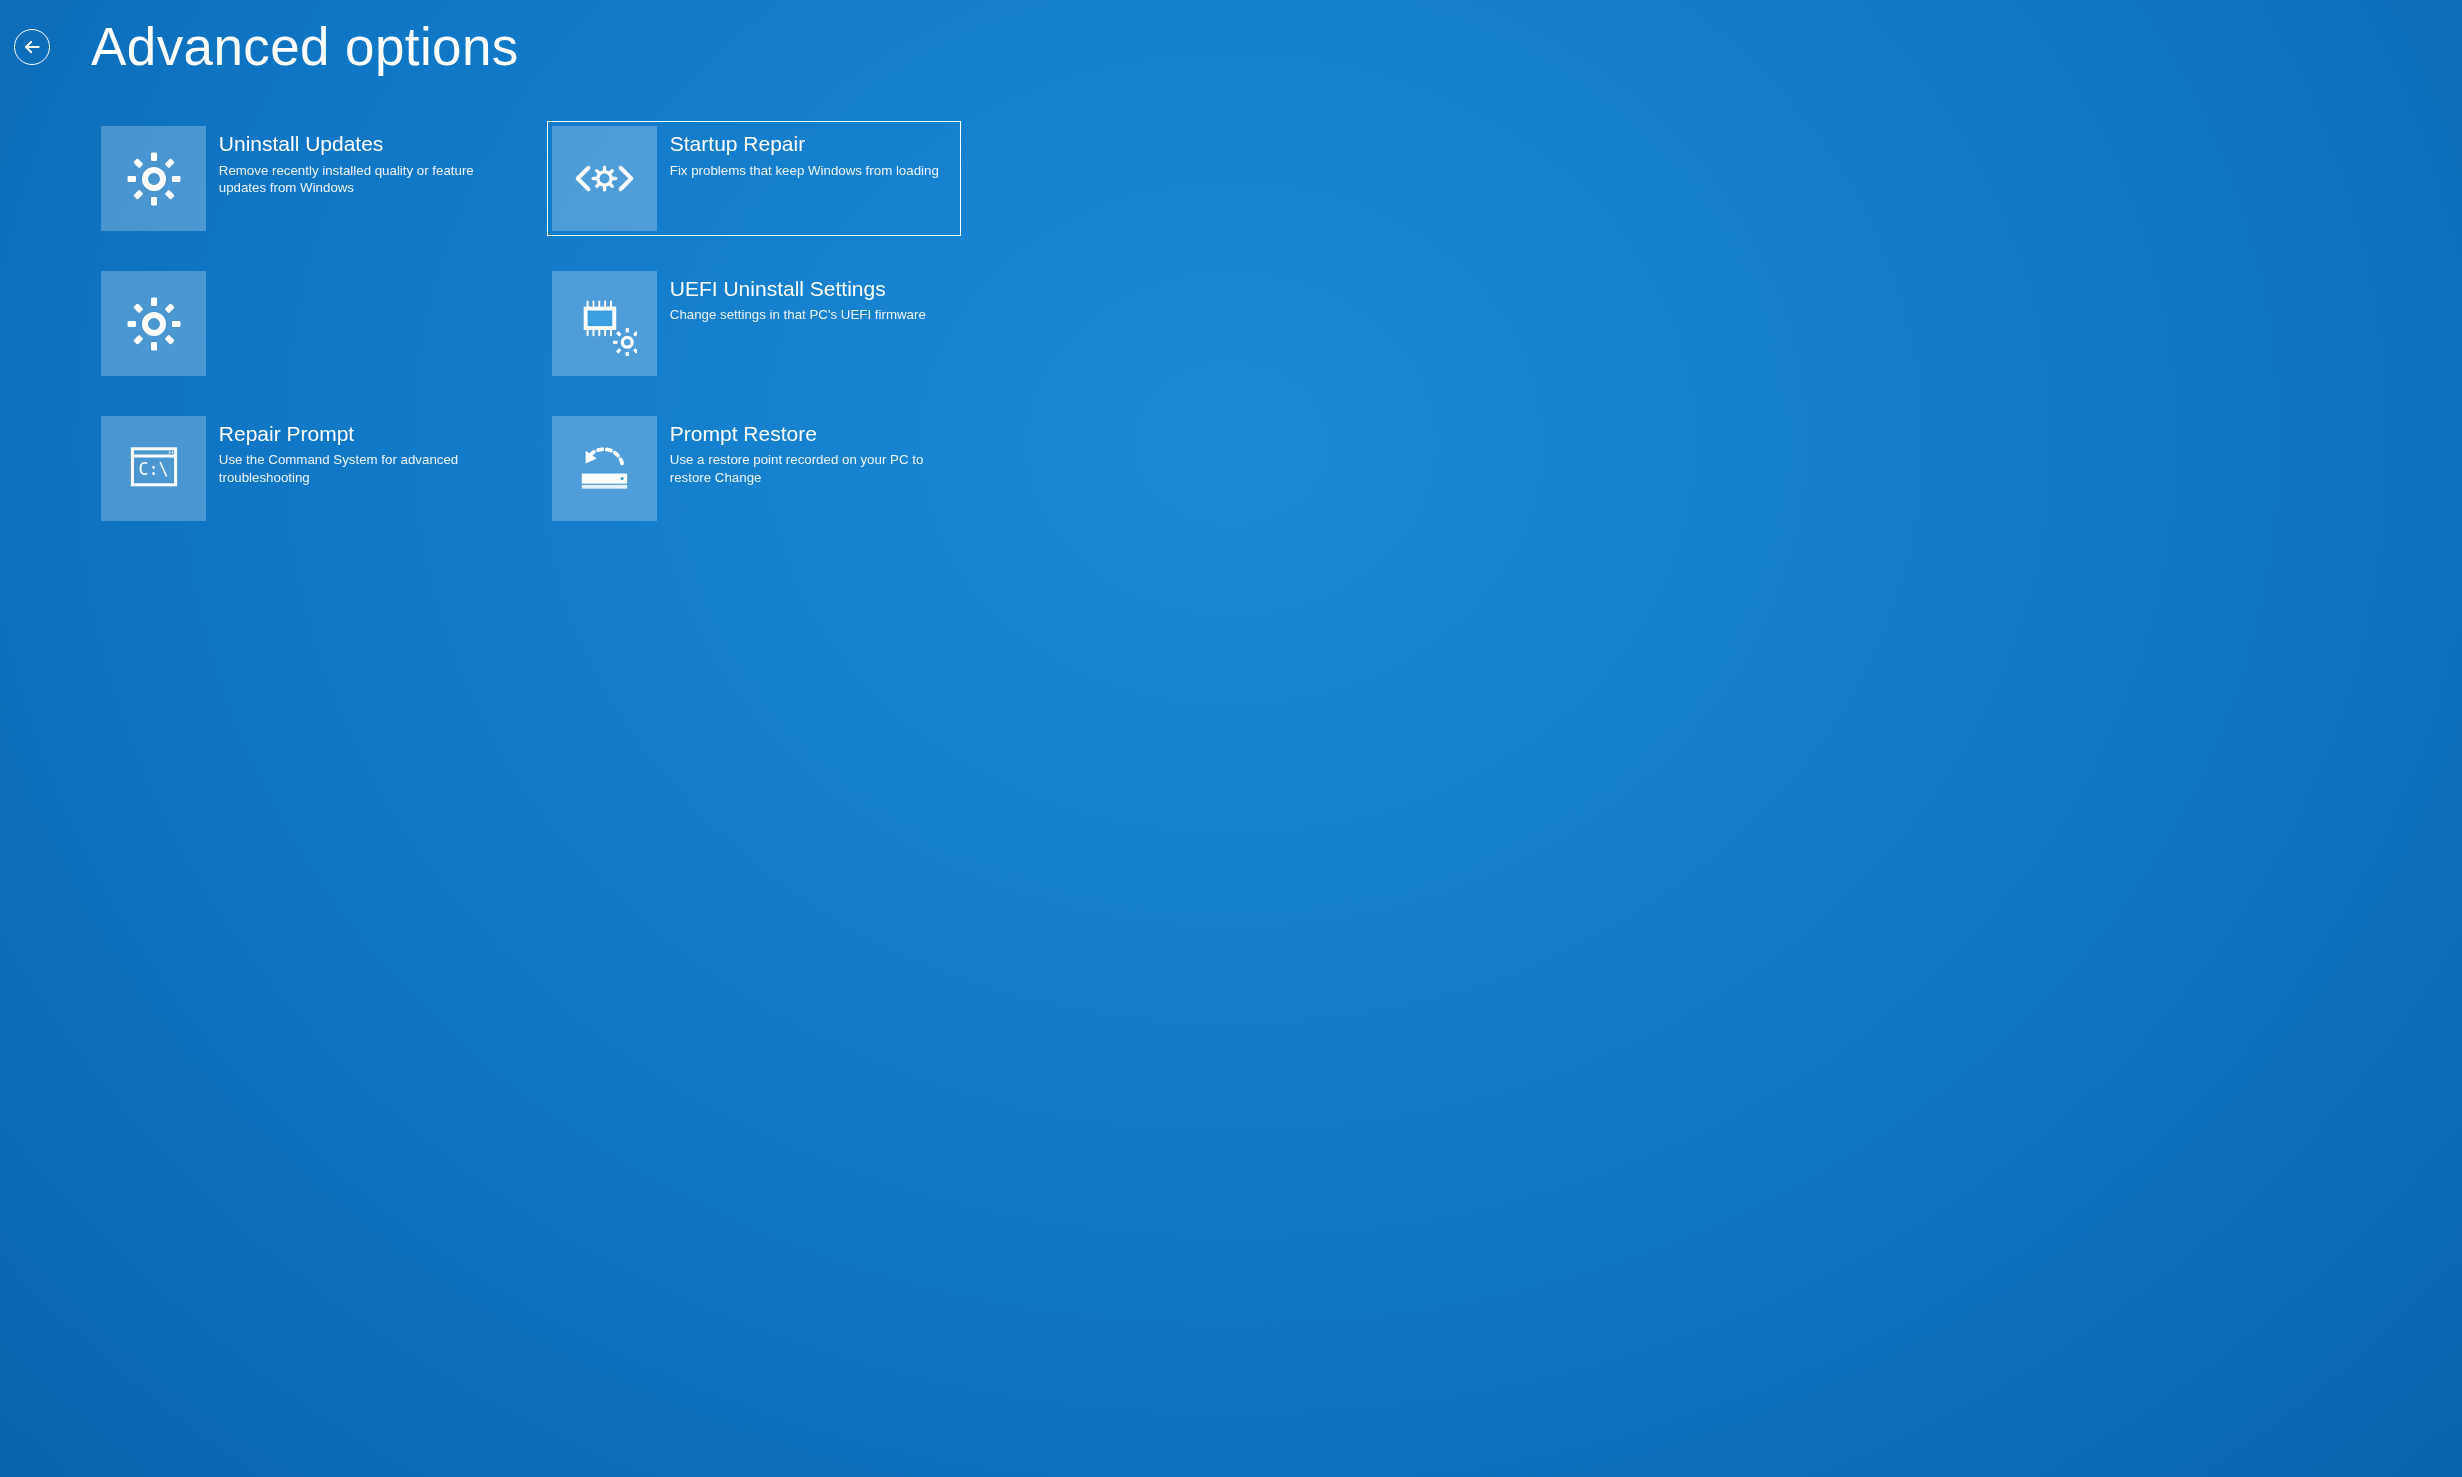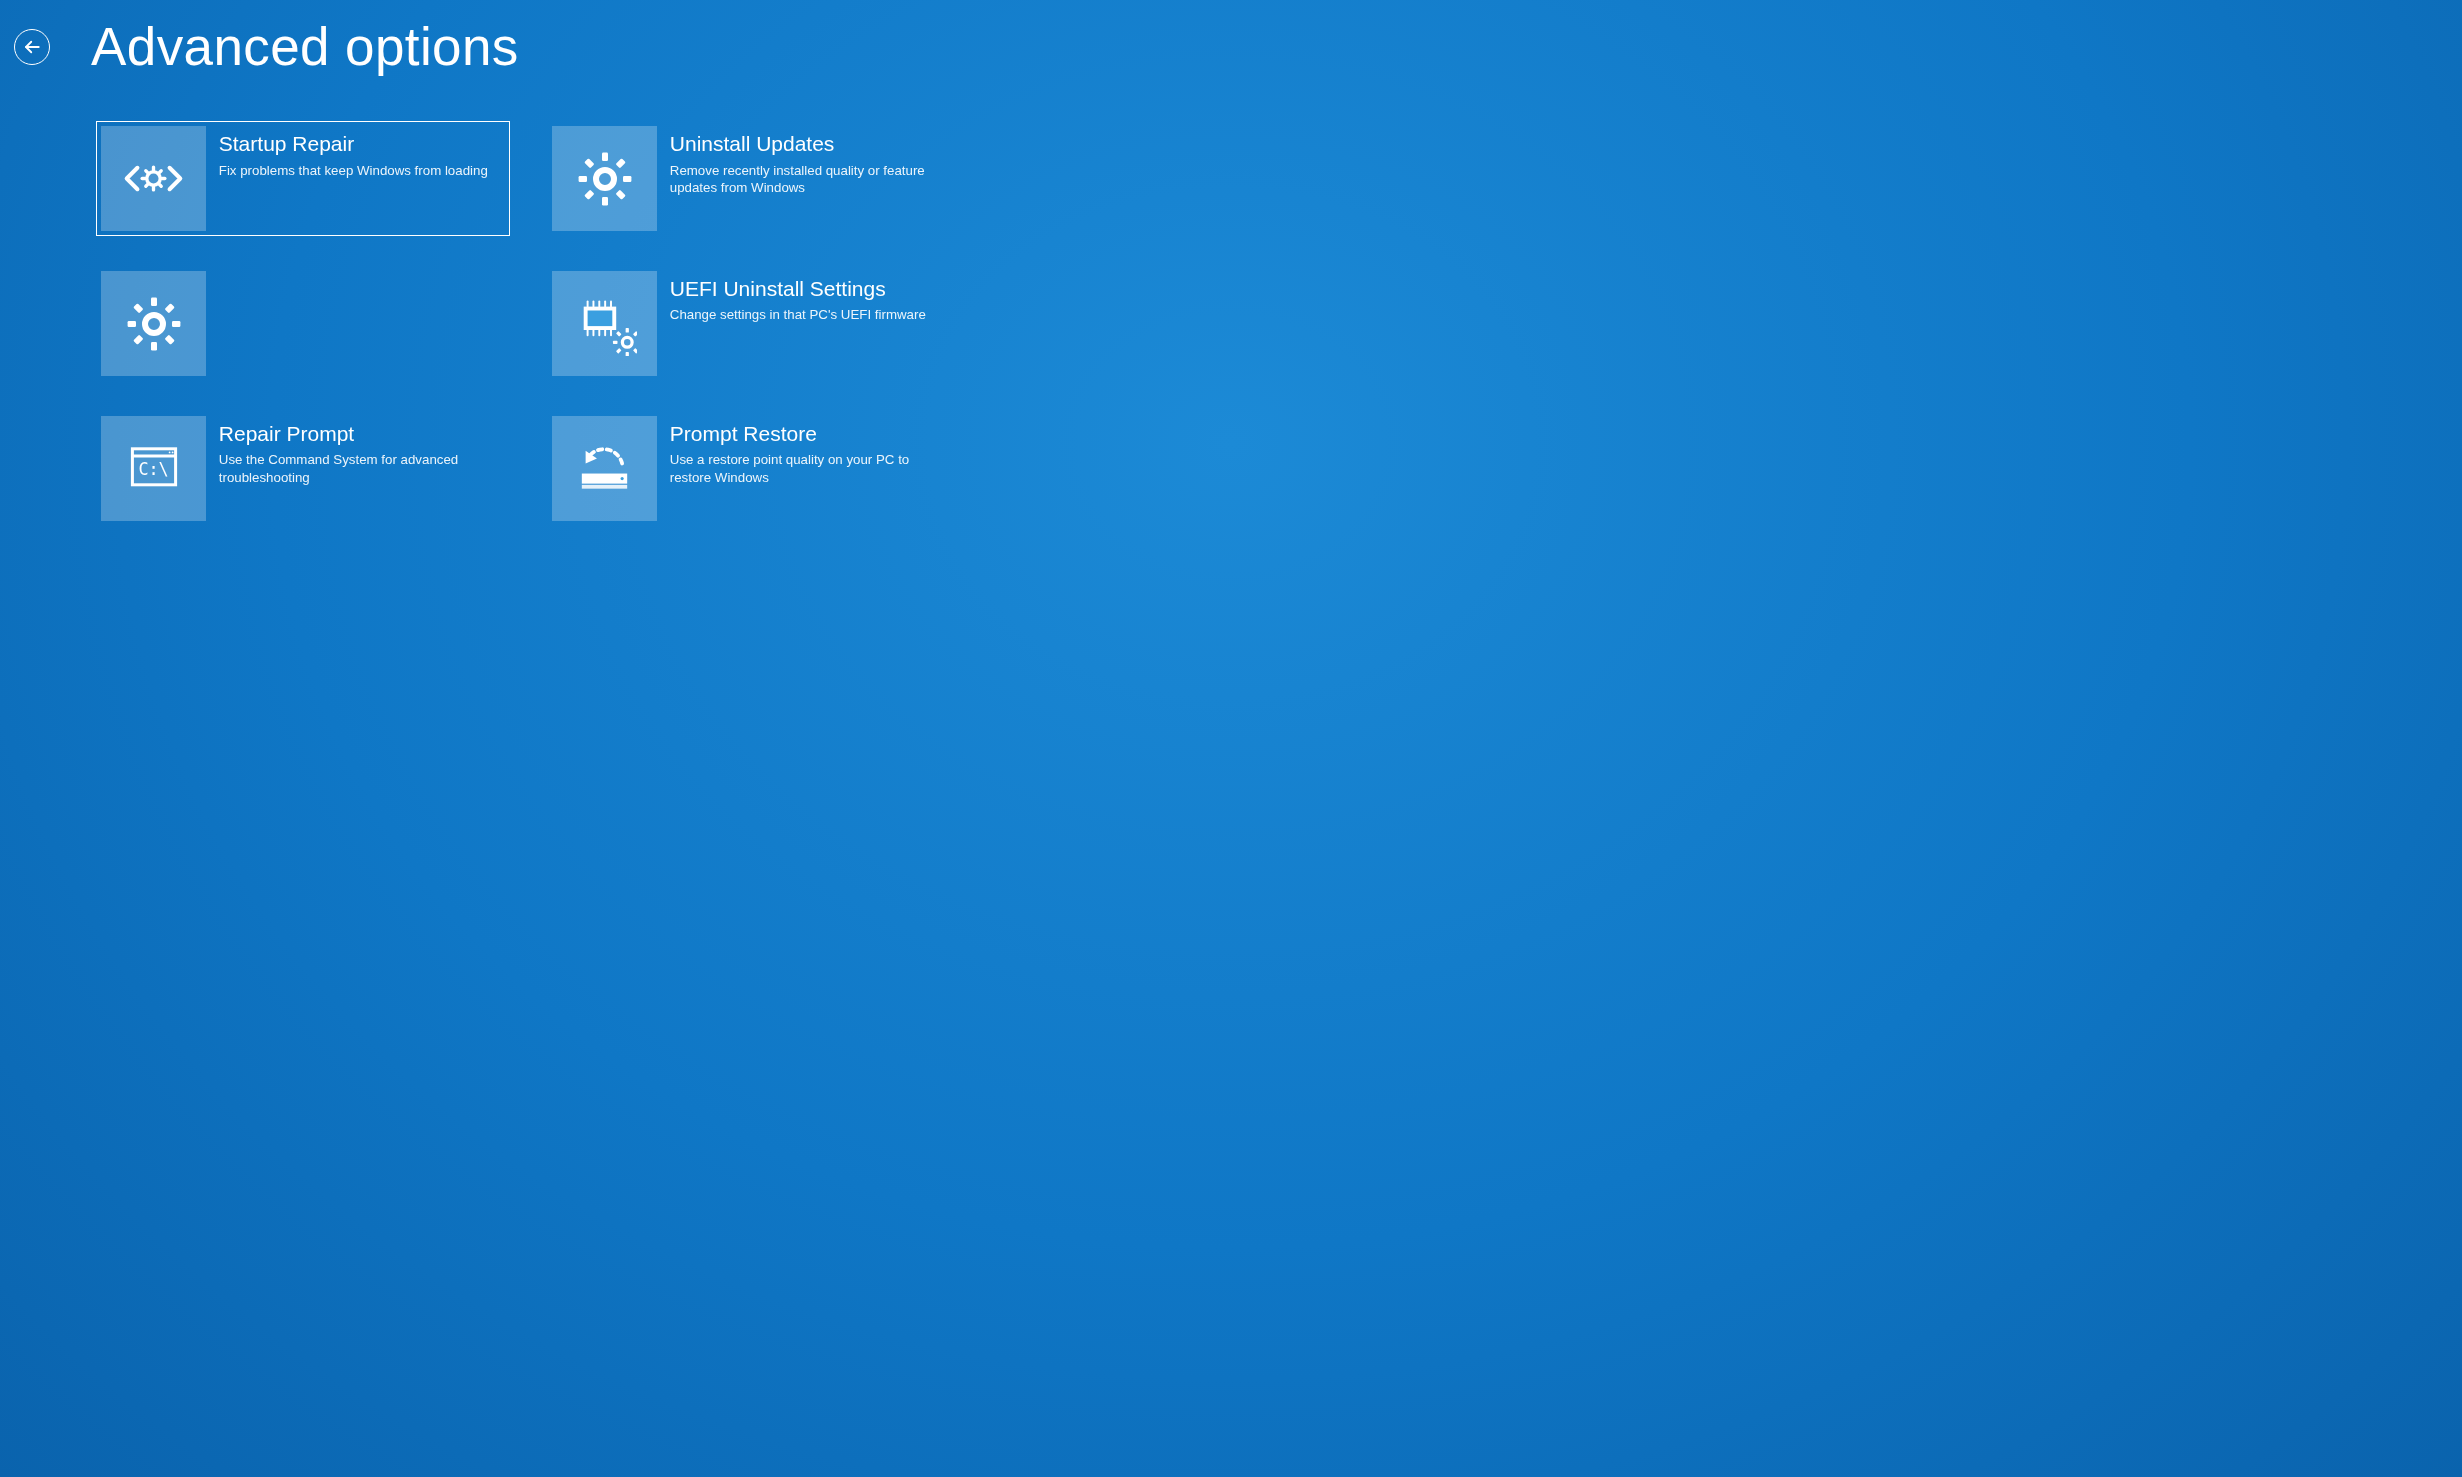--- a/index.html
+++ b/index.html
@@ -101,20 +101,42 @@
       <svg width="18" height="18" viewBox="0 0 24 24" fill="none" stroke="#ffffff" stroke-width="2.4" stroke-linecap="round" stroke-linejoin="round">
         <line x1="21" y1="12" x2="4" y2="12"></line>
         <polyline points="11 5 4 12 11 19"></polyline>
       </svg>
     </span>
   </div>
   <div class="title">Advanced options</div>
 </div>
 
 <div class="grid">
+
+  <div class="tile">
+    <div class="tile-icon">
+      <svg width="60" height="60" viewBox="0 0 100 100" fill="#ffffff">
+        <path d="M50 30a20 20 0 1 0 0 40 20 20 0 0 0 0-40zm0 30a10 10 0 1 1 0-20 10 10 0 0 1 0 20z"></path>
+        <g>
+          <rect x="45" y="6" width="10" height="14" rx="2"></rect>
+          <rect x="45" y="80" width="10" height="14" rx="2"></rect>
+          <rect x="6" y="45" width="14" height="10" rx="2"></rect>
+          <rect x="80" y="45" width="14" height="10" rx="2"></rect>
+          <rect x="45" y="6" width="10" height="14" rx="2" transform="rotate(45 50 50)"></rect>
+          <rect x="45" y="80" width="10" height="14" rx="2" transform="rotate(45 50 50)"></rect>
+          <rect x="6" y="45" width="14" height="10" rx="2" transform="rotate(45 50 50)"></rect>
+          <rect x="80" y="45" width="14" height="10" rx="2" transform="rotate(45 50 50)"></rect>
+        </g>
+      </svg>
+    </div>
+    <div class="tile-text">
+      <div class="tile-title">Uninstall Updates</div>
+      <div class="tile-desc">Remove recently installed quality or feature updates from Windows</div>
+    </div>
+  </div>
 
   <div class="tile selected">
     <div class="tile-icon">
       <svg width="67" height="67" viewBox="0 0 100 100" fill="none" stroke="#ffffff" stroke-width="6" stroke-linejoin="round" stroke-linecap="round">
         <polyline points="26 34 10 50 26 66"></polyline>
         <polyline points="74 34 90 50 74 66"></polyline>
         <g stroke-width="5">
           <circle cx="50" cy="50" r="10"></circle>
           <line x1="50" y1="33" x2="50" y2="38"></line>
           <line x1="50" y1="62" x2="50" y2="67"></line>
@@ -123,42 +145,20 @@
           <line x1="38.5" y1="38.5" x2="42" y2="42"></line>
           <line x1="58" y1="58" x2="61.5" y2="61.5"></line>
           <line x1="61.5" y1="38.5" x2="58" y2="42"></line>
           <line x1="42" y1="58" x2="38.5" y2="61.5"></line>
         </g>
       </svg>
     </div>
     <div class="tile-text">
       <div class="tile-title">Startup Repair</div>
       <div class="tile-desc">Fix problems that keep Windows from loading</div>
-    </div>
-  </div>
-
-  <div class="tile">
-    <div class="tile-icon">
-      <svg width="60" height="60" viewBox="0 0 100 100" fill="#ffffff">
-        <path d="M50 30a20 20 0 1 0 0 40 20 20 0 0 0 0-40zm0 30a10 10 0 1 1 0-20 10 10 0 0 1 0 20z"></path>
-        <g>
-          <rect x="45" y="6" width="10" height="14" rx="2"></rect>
-          <rect x="45" y="80" width="10" height="14" rx="2"></rect>
-          <rect x="6" y="45" width="14" height="10" rx="2"></rect>
-          <rect x="80" y="45" width="14" height="10" rx="2"></rect>
-          <rect x="45" y="6" width="10" height="14" rx="2" transform="rotate(45 50 50)"></rect>
-          <rect x="45" y="80" width="10" height="14" rx="2" transform="rotate(45 50 50)"></rect>
-          <rect x="6" y="45" width="14" height="10" rx="2" transform="rotate(45 50 50)"></rect>
-          <rect x="80" y="45" width="14" height="10" rx="2" transform="rotate(45 50 50)"></rect>
-        </g>
-      </svg>
-    </div>
-    <div class="tile-text">
-      <div class="tile-title">Uninstall Updates</div>
-      <div class="tile-desc">Remove recently installed quality or feature updates from Windows</div>
     </div>
   </div>
 
   <div class="tile">
     <div class="tile-icon">
       <svg width="60" height="60" viewBox="0 0 100 100" fill="#ffffff">
         <path d="M50 30a20 20 0 1 0 0 40 20 20 0 0 0 0-40zm0 30a10 10 0 1 1 0-20 10 10 0 0 1 0 20z"></path>
         <g>
           <rect x="45" y="6" width="10" height="14" rx="2"></rect>
           <rect x="45" y="80" width="10" height="14" rx="2"></rect>
@@ -230,18 +230,18 @@
       <svg width="63" height="63" viewBox="0 0 100 100" fill="none" stroke="#ffffff" stroke-width="6" stroke-linecap="round">
         <path d="M78 42 A30 30 0 0 0 26 30" stroke-dasharray="7 7"></path>
         <polygon points="20,22 20,42 38,34" fill="#ffffff" stroke="none"></polygon>
         <rect x="14" y="58" width="72" height="16" fill="#ffffff" stroke="none"></rect>
         <rect x="14" y="76" width="72" height="6" fill="#ffffff" stroke="none" opacity="0.85"></rect>
         <circle cx="78" cy="66" r="2.5" fill="#3a9fe0" stroke="none"></circle>
       </svg>
     </div>
     <div class="tile-text">
       <div class="tile-title">Prompt Restore</div>
-      <div class="tile-desc">Use a restore point quality on your PC to restore Windows</div>
+      <div class="tile-desc">Use a restore point recorded on your PC to restore Change</div>
     </div>
   </div>
 
 </div>
 
 
 </body></html>

